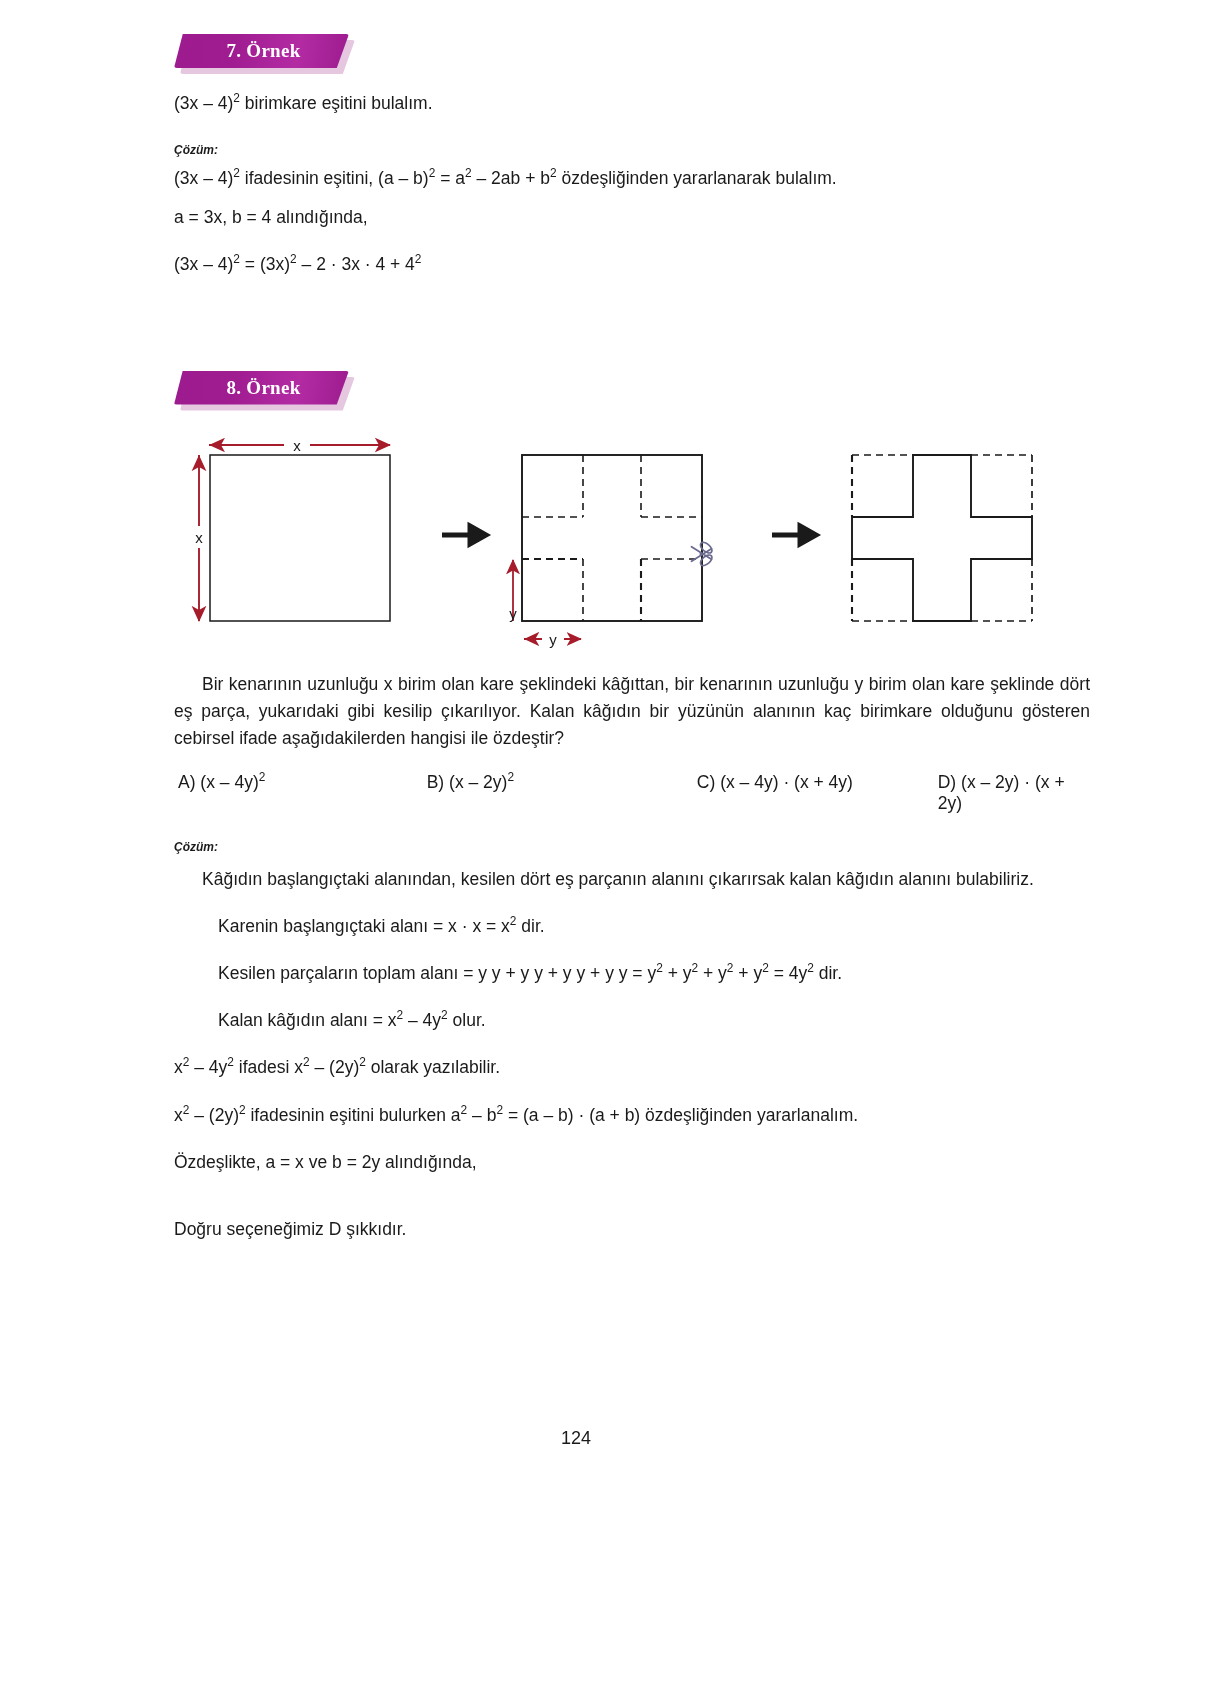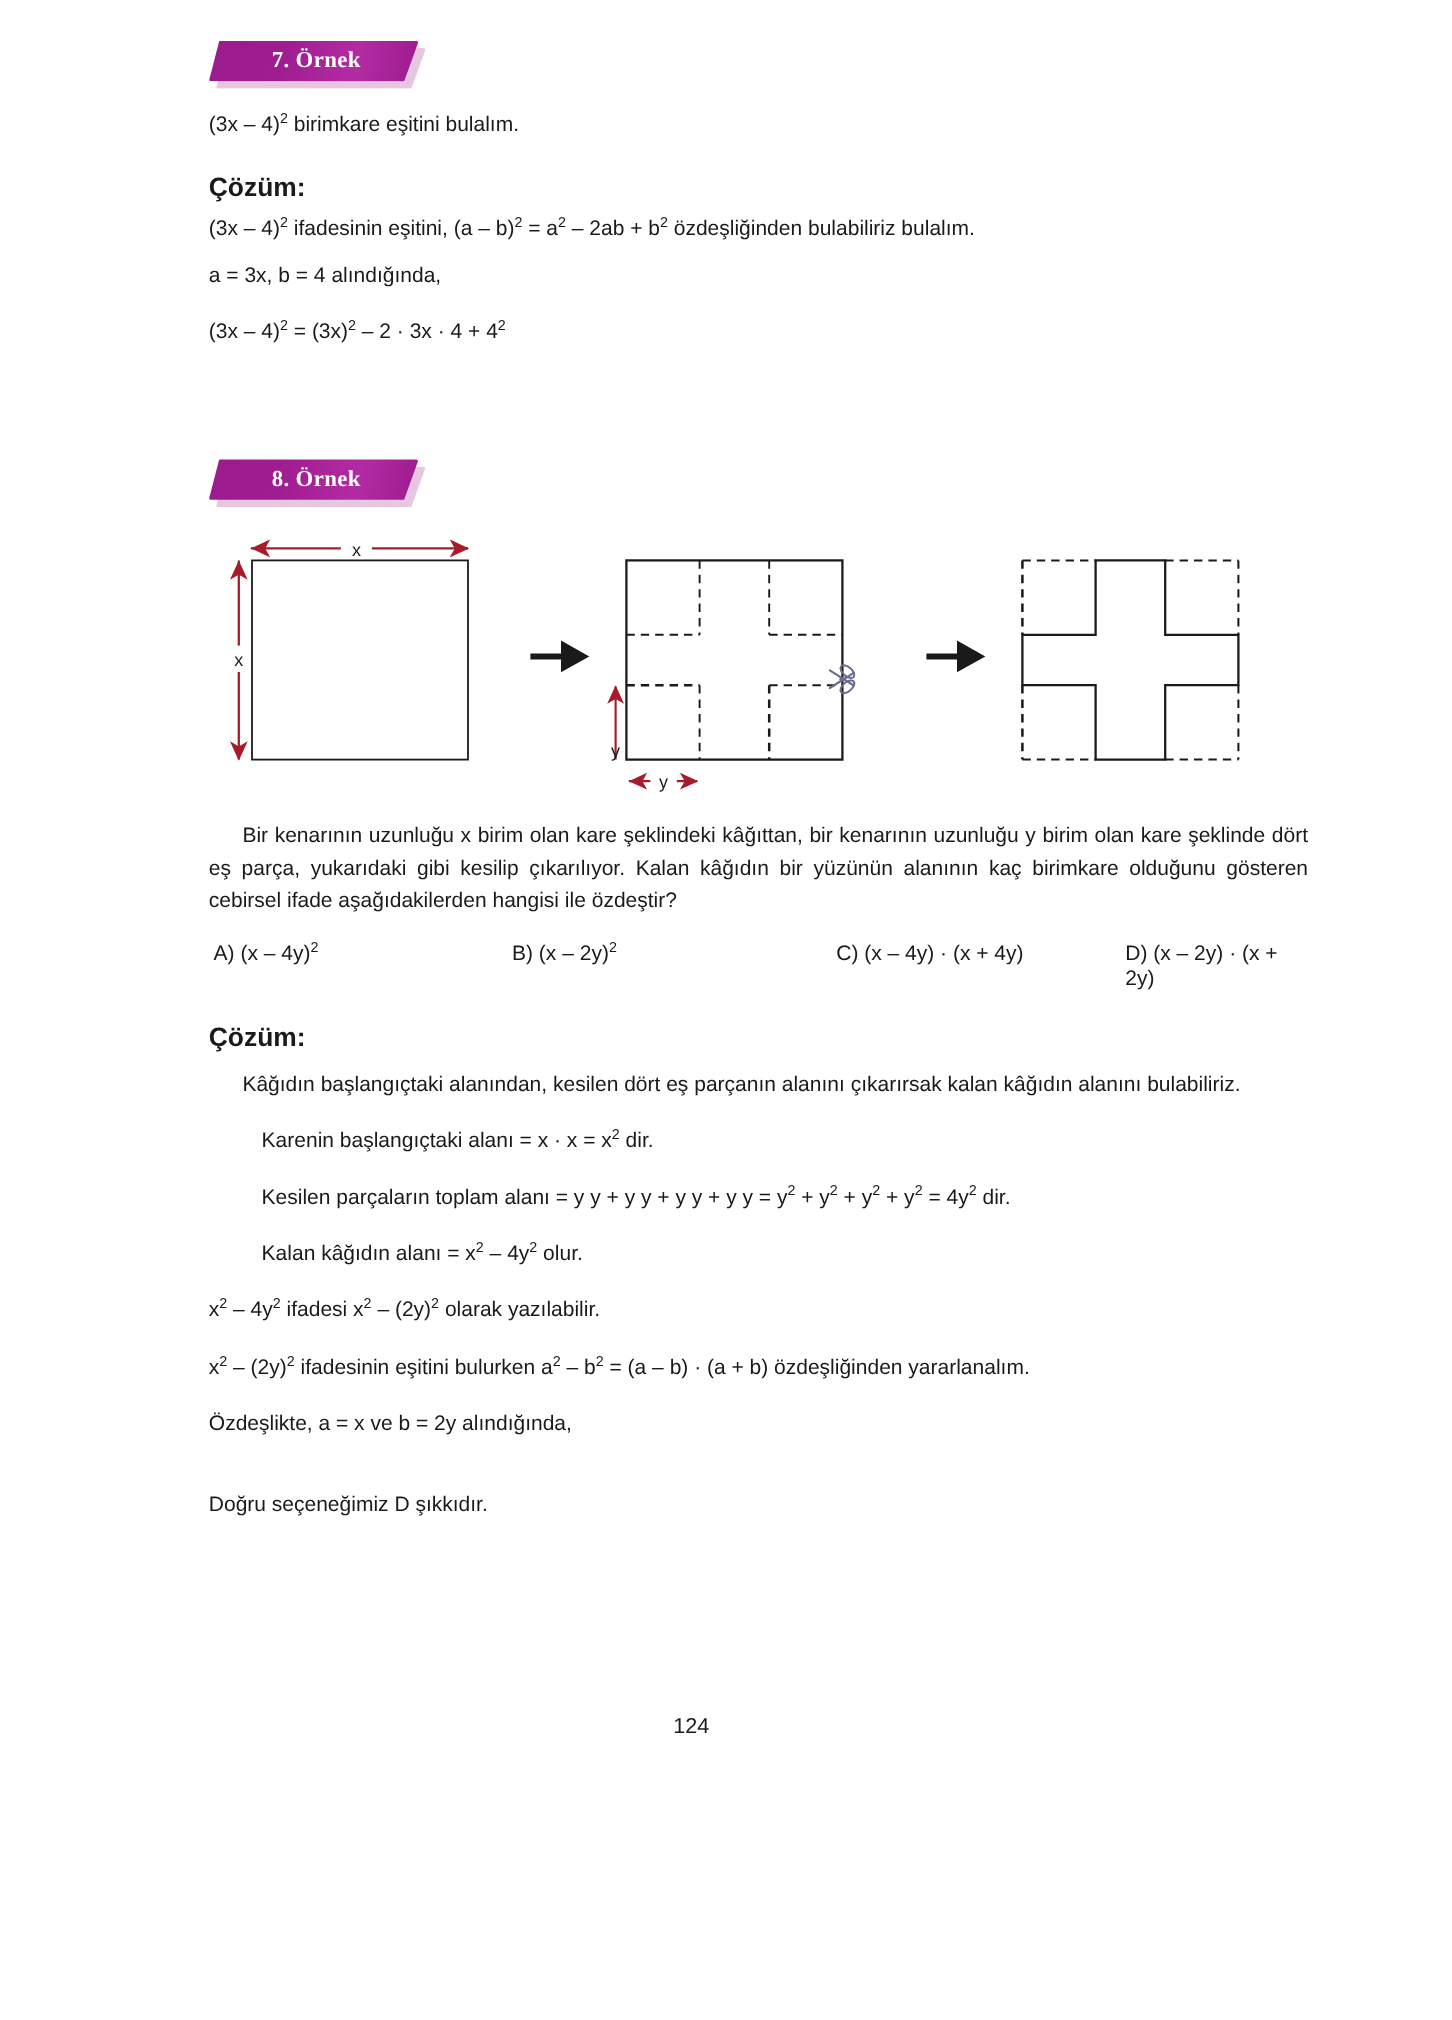--- a/index.html
+++ b/index.html
@@ -67,23 +67,24 @@
     padding-left: 4px;
   }
 
   
   .para {
     font-size: 17.5px;
     line-height: 1.55;
     margin: 0;
   }
   .heading {
-    font-size: 22px;
+    font-size: 12px;
     font-weight: bold;
     margin: 0;
+    font-style: italic;
   }
   .just {
     text-align: justify;
     text-justify: inter-word;
   }
   .indent { text-indent: 28px; }
   sup {
     font-size: 0.68em;
     vertical-align: super;
     line-height: 0;
@@ -150,21 +151,21 @@
       <span>(3x – 4)</span><sup>2</sup><span> birimkare eşitini bulalım.</span>
     </p>
 
     <div class="spacer-26"></div>
 
     <p class="heading">Çözüm:</p>
 
     <div class="spacer-8"></div>
 
     <p class="para">
-      <span>(3x – 4)</span><sup>2</sup><span> ifadesinin eşitini, (a – b)</span><sup>2</sup><span> = a</span><sup>2</sup><span> – 2ab + b</span><sup>2</sup><span> özdeşliğinden bulabiliriz bulalım.</span>
+      <span>(3x – 4)</span><sup>2</sup><span> ifadesinin eşitini, (a – b)</span><sup>2</sup><span> = a</span><sup>2</sup><span> – 2ab + b</span><sup>2</sup><span> özdeşliğinden yararlanarak bulalım.</span>
     </p>
 
     <div class="spacer-12"></div>
 
     <p class="para">a = 3x, b = 4 alındığında,</p>
 
     <div class="spacer-20"></div>
 
     <p class="para">
       <span>(3x – 4)</span><sup>2</sup><span> = (3x)</span><sup>2</sup><span> – 2 · 3x · 4 + 4</span><sup>2</sup>

